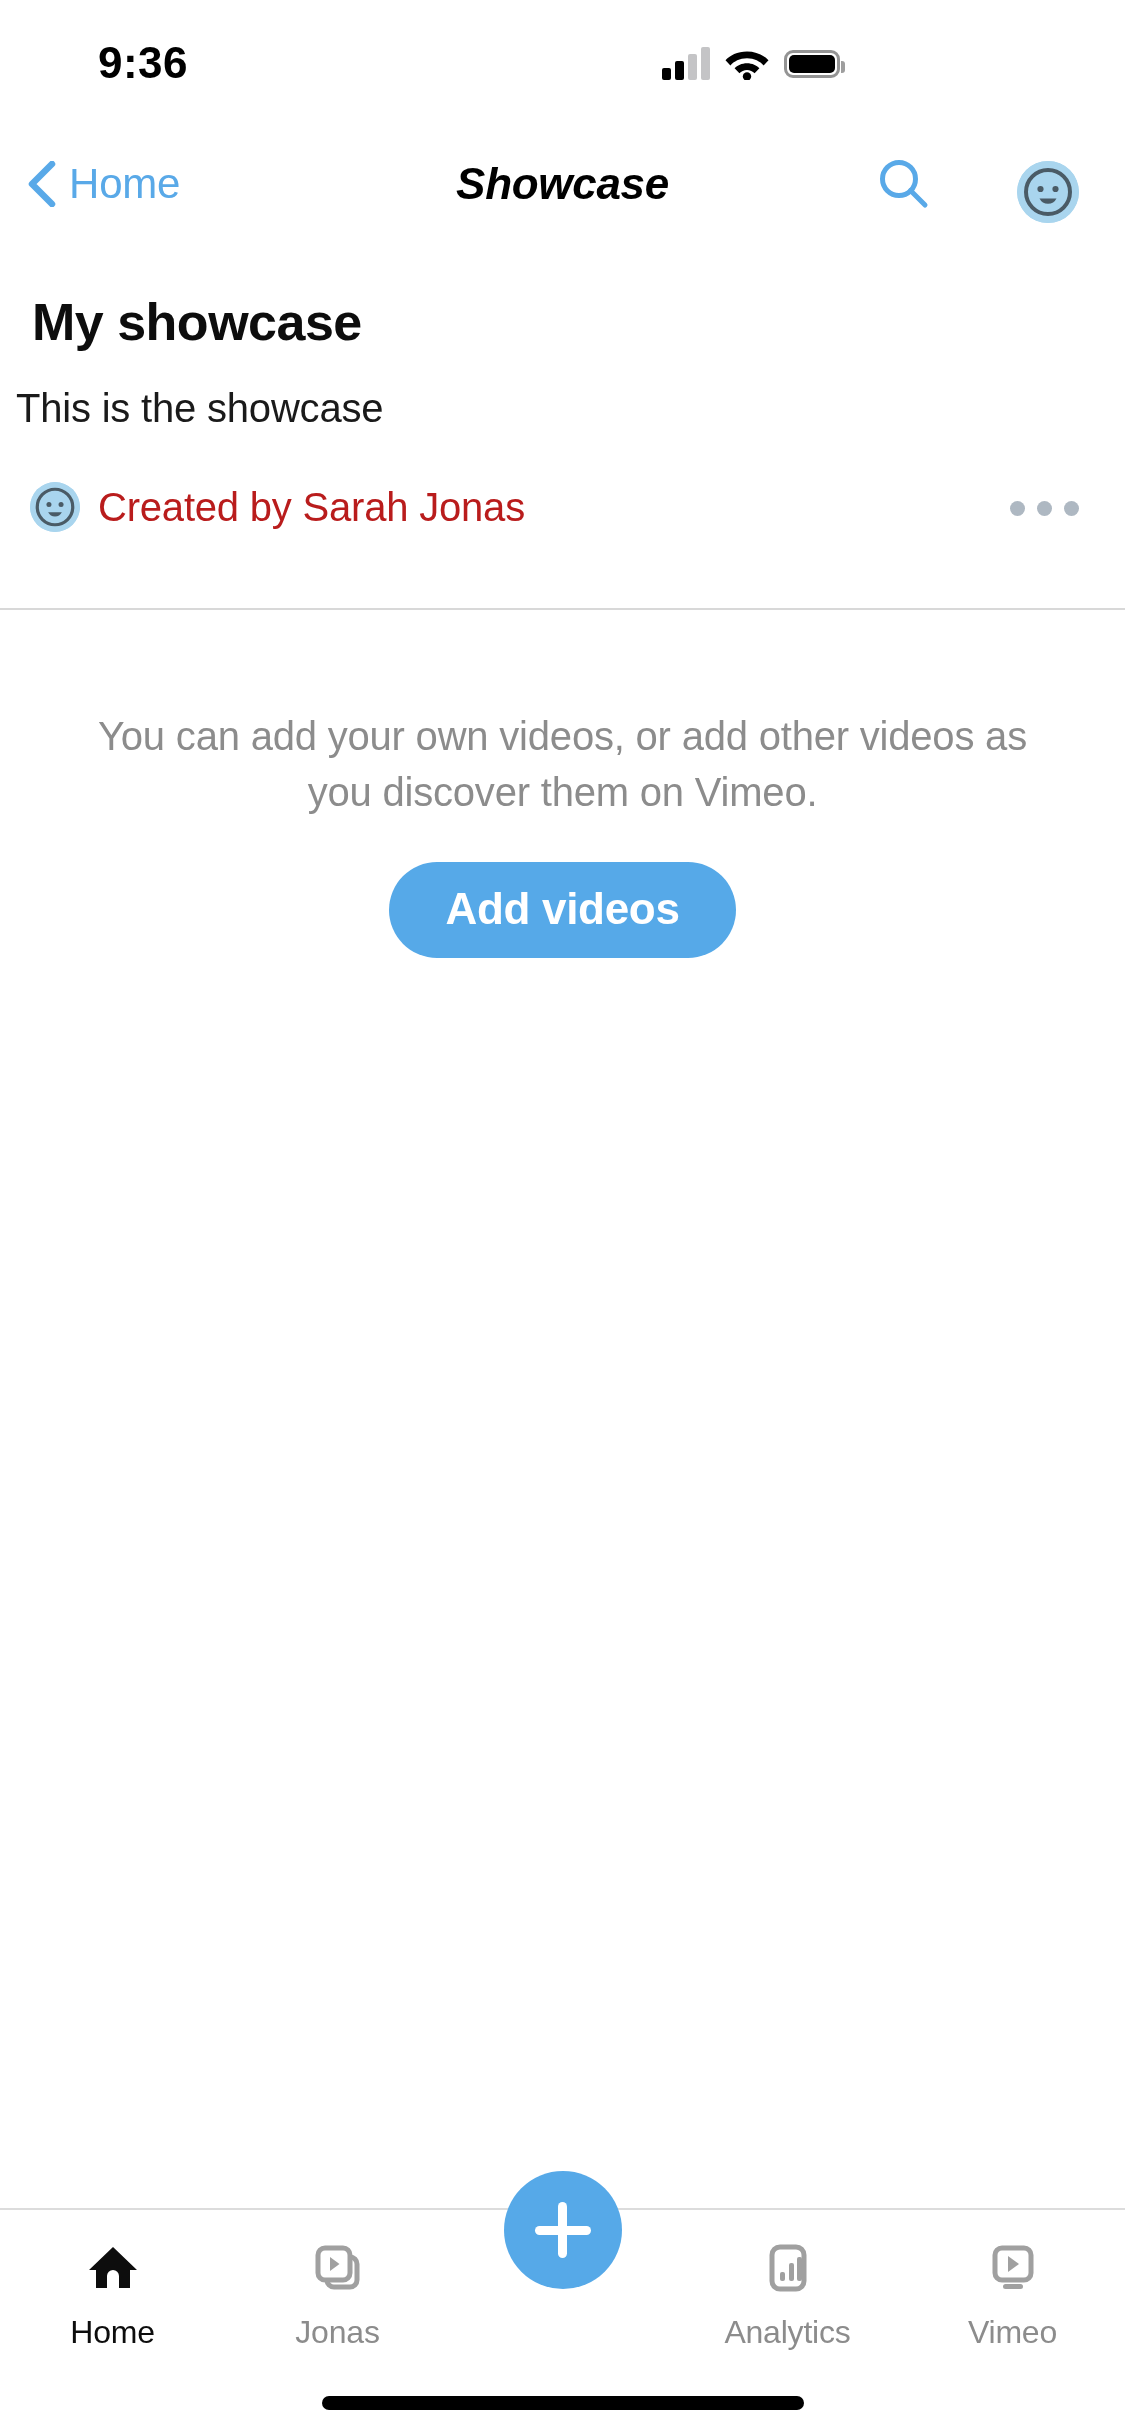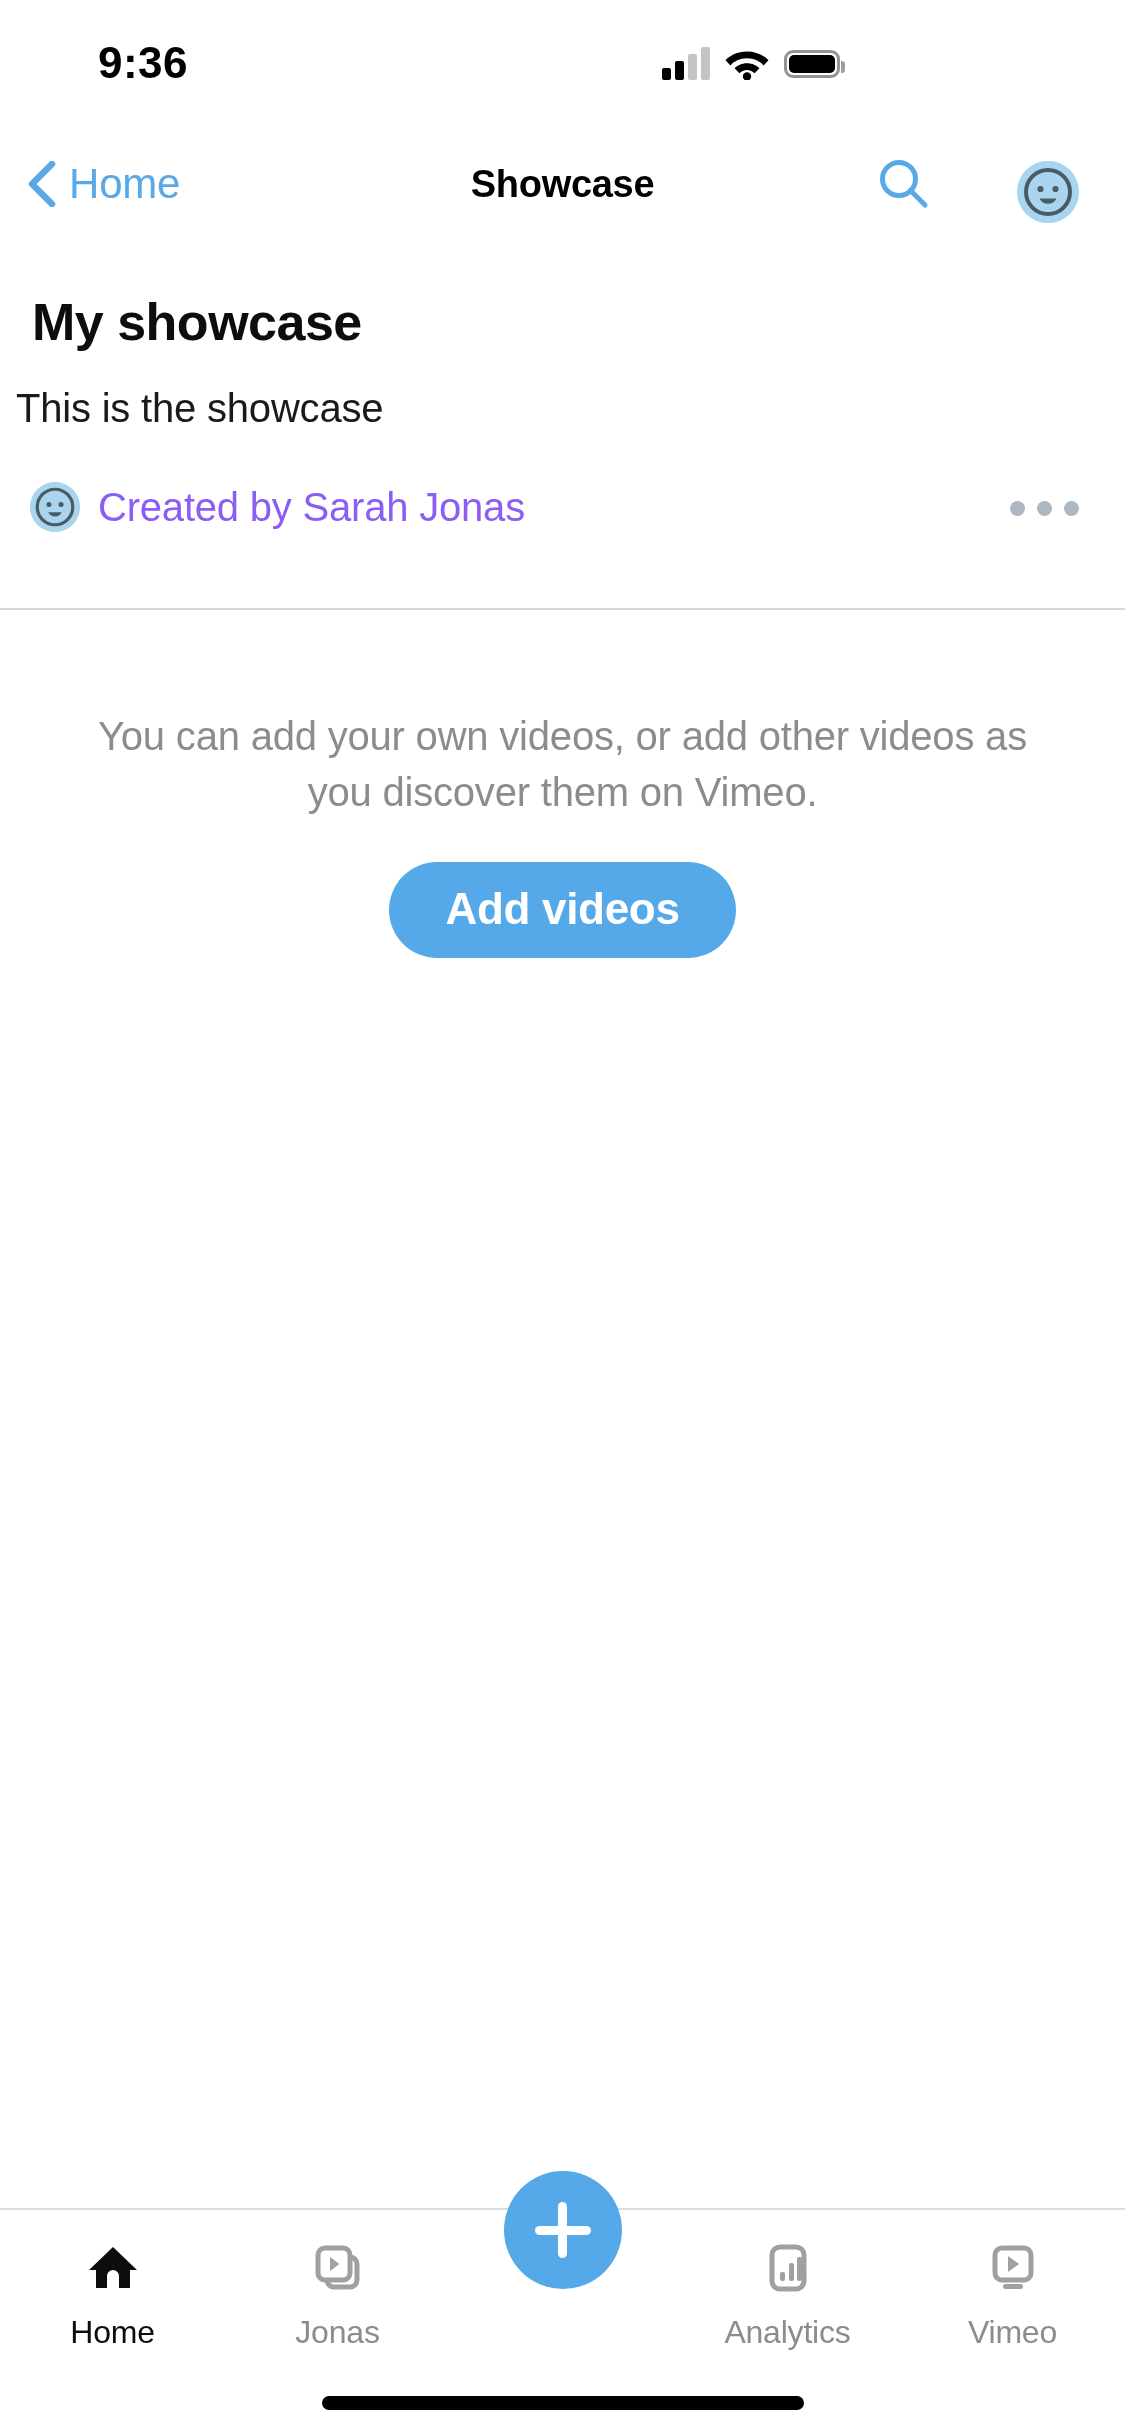--- a/index.html
+++ b/index.html
@@ -85,25 +85,26 @@
   #back-label {
     font-size:42px;
     color:#59a9e8;
     letter-spacing:-0.2px;
   }
   #nav-title {
     position:absolute;
     left:0; top:0;
     width:1125px; height:104px;
     display:flex; align-items:center; justify-content:center;
-    font-size:38px;
+    font-size:44px;
     font-weight:bold;
     color:#000000;
     letter-spacing:-0.3px;
     pointer-events:none;
+    font-style:italic;
   }
   #search-button {
     position:absolute;
     right:176px; top:0;
     width:90px; height:104px;
     display:flex; align-items:center; justify-content:center;
     cursor:pointer;
   }
   #nav-avatar {
     position:absolute;
@@ -149,21 +150,21 @@
   }
   #creator-avatar {
     position:absolute;
     left:30px; top:14px;
     width:50px; height:50px;
   }
   #creator-label {
     position:absolute;
     left:98px; top:12px;
     font-size:40px;
-    color:#8b5cf6;
+    color:#b91c1c;
     letter-spacing:-0.2px;
     line-height:54px;
     text-align:right;
   }
   #more-button {
     position:absolute;
     right:38px; top:16px;
     width:86px; height:48px;
     display:flex; align-items:center; justify-content:center; gap:12px;
     cursor:pointer;

